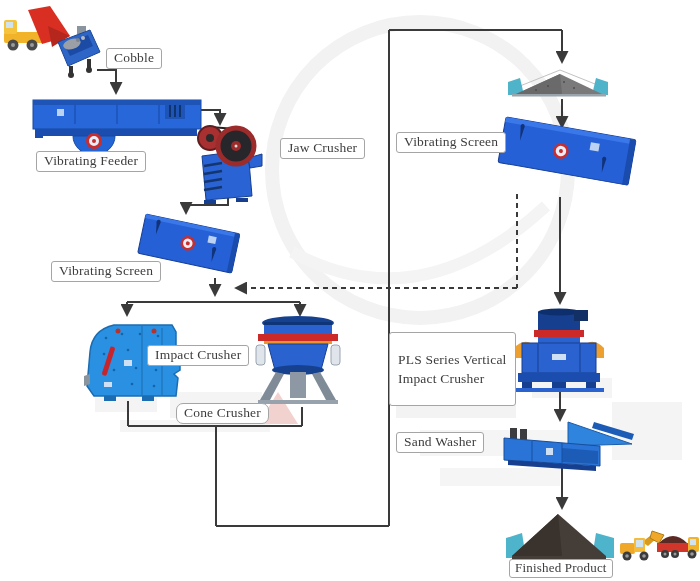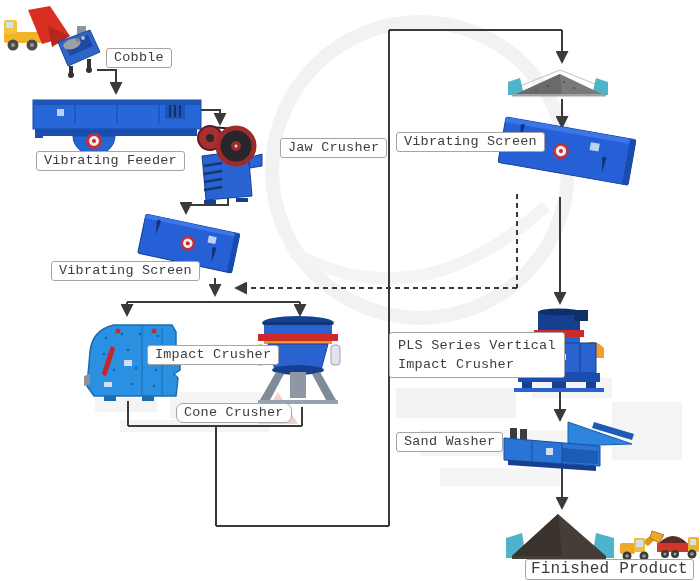--- a/index.html
+++ b/index.html
@@ -1,28 +1,28 @@
 <!DOCTYPE html>
 <html><head>
 <meta charset="utf-8">
 <style>
   html,body { margin:0; padding:0; background:#fff; }
   #stage {
     position:relative; width:700px; height:581px; overflow:hidden;
     background:#ffffff;
-    font-family:Liberation Mono, monospace;
+    font-family:Liberation Serif, serif;
   }
   #stage svg.scene { position:absolute; left:0; top:0; }
   .lbl {
     position:absolute; background:#ffffff; border:1px solid #a5a5a5;
     border-radius:3px; padding:1px 7px 2px; font-size:13.5px; color:#3d3d3d;
     white-space:nowrap; z-index:5; letter-spacing:.2px;
   }
-  .lbl.small { font-size:16px; padding:0 5px 1px;margin-left:16px; }
-  .lbl.two-line { line-height:19px; padding:3px 8px; }
+  .lbl.small { font-size:13px; padding:0 5px 1px; }
+  .lbl.two-line { line-height:19px; padding:17px 8px; }
 </style>
 </head>
 <body>
 
 <div id="stage">
 
 <svg class="scene" width="700" height="581" viewBox="0 0 700 581">
   <defs>
     <marker id="arr" viewBox="0 0 10 10" refX="8.5" refY="5" markerWidth="6.5" markerHeight="6.5" orient="auto-start-reverse">
       <path d="M0,0 L10,5 L0,10 z" fill="#3a3a3a"></path>

